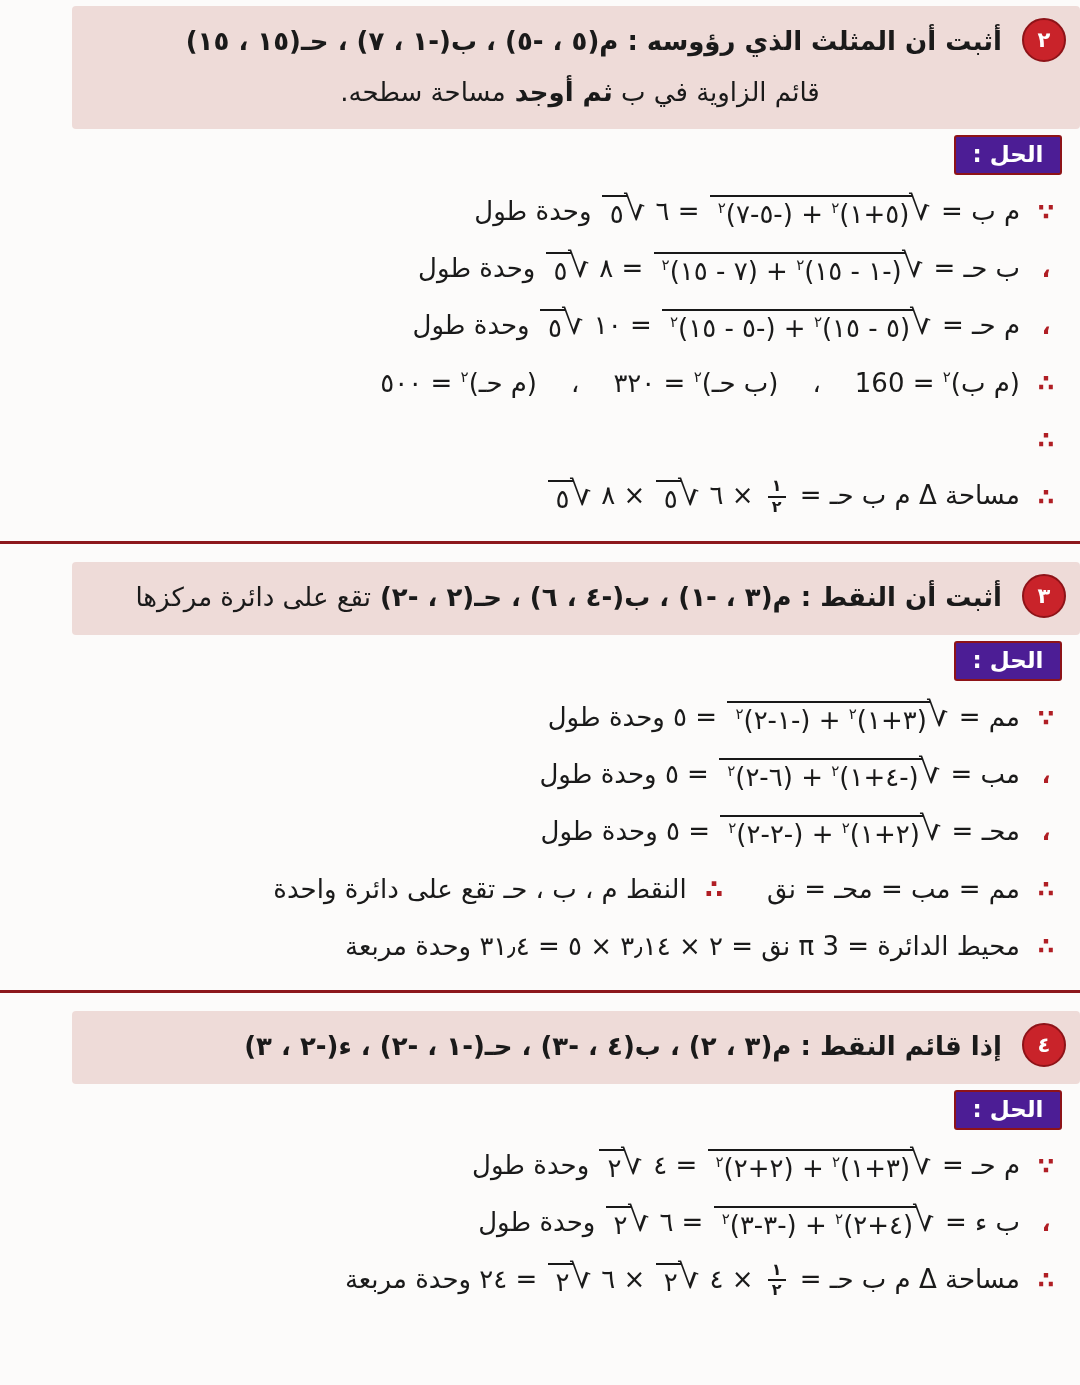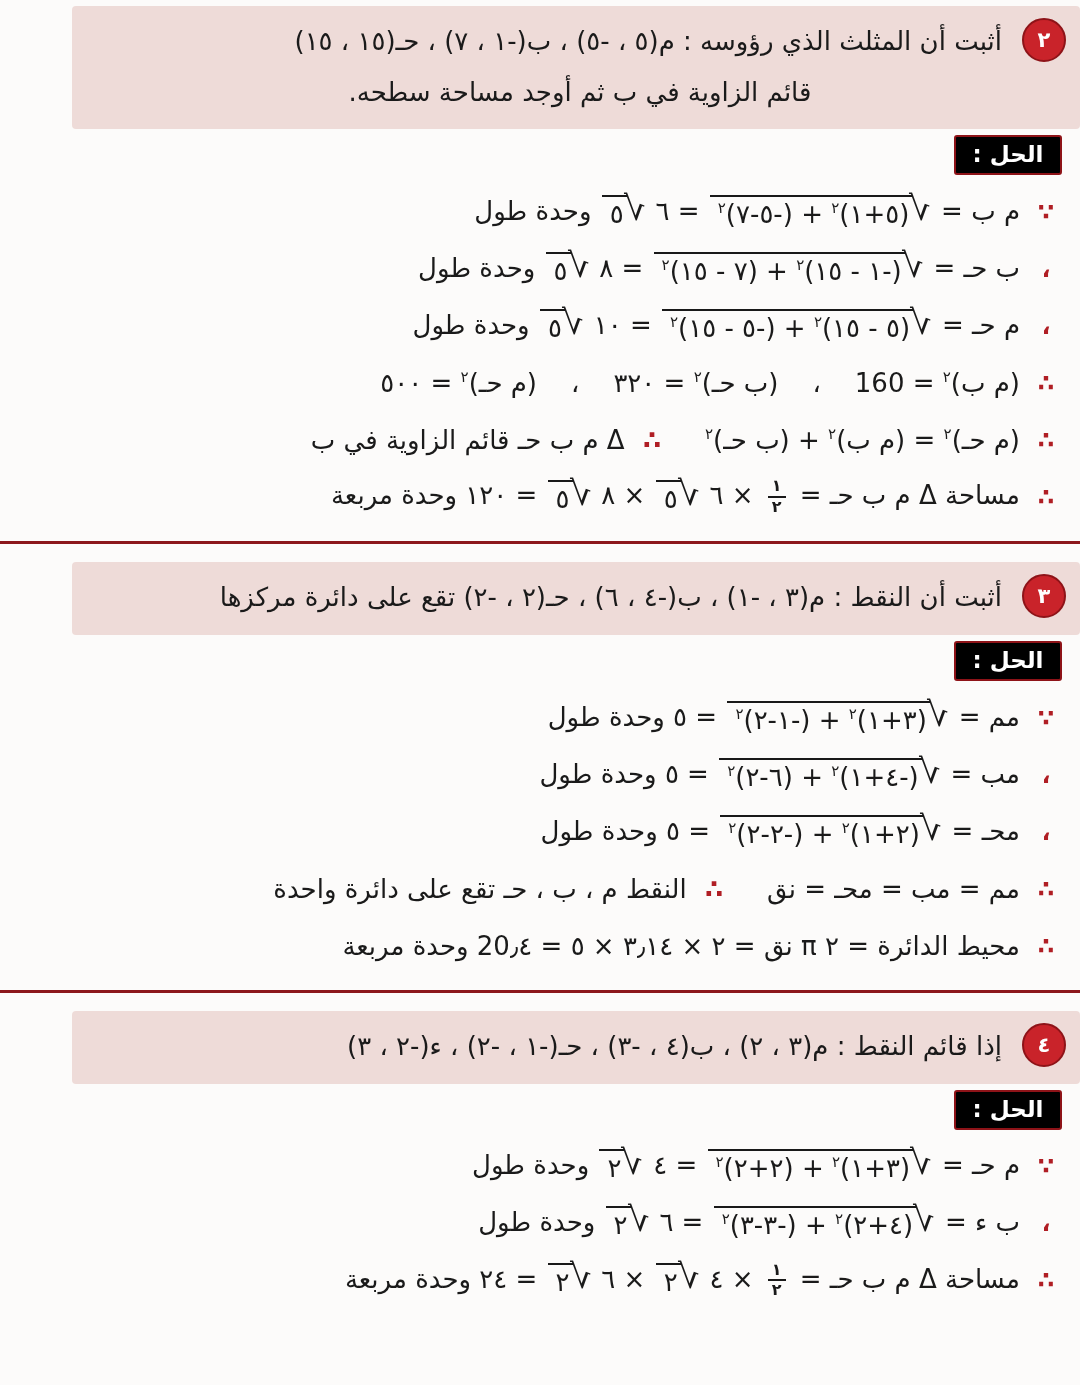--- a/index.html
+++ b/index.html
@@ -12,30 +12,30 @@
   .page{width:1080px;height:1385px;position:relative;padding-top:6px;box-sizing:border-box;}
   section{display:block;}
   
   .phead{
     position:relative;background:#eedbd8;border-radius:4px;
     margin:0 0 4px 72px;padding:10px 78px 12px 26px;
     font-size:26px;line-height:1.95;
   }
   .phead-line{text-align:right;white-space:nowrap;}
   .phead-line + .phead-line{text-align:center;padding-left:60px;}
-  .phead .b{font-weight:normal;}
+  .phead .b{font-weight:bold;}
   .badge{
     position:absolute;top:12px;right:14px;width:40px;height:40px;
     background:#c9232a;border:2px solid #8e1318;border-radius:50%;
     color:#fff;font-weight:bold;font-size:21px;
     display:flex;align-items:center;justify-content:center;
   }
   
   .hal{
-    background:#000000;border:2px solid #8e1318;border-radius:3px;
+    background:#4c1d95;border:2px solid #8e1318;border-radius:3px;
     color:#fff;font-weight:bold;font-size:23px;
     width:104px;text-align:center;padding:4px 0 6px;
     margin:6px 18px 8px auto;
   }
   
   .eq-line{
     display:flex;align-items:center;min-height:57px;
     padding:0 8px 0 30px;
   }
   .mk{width:52px;flex:0 0 52px;text-align:center;color:#b01e24;font-size:23px;font-weight:bold;}
@@ -101,34 +101,33 @@
               <span class="hook">√</span>
               <span class="rad"><span>٥</span></span>
             </span><span> وحدة طول</span></span>
         </div>
         <div class="eq-line">
           <span class="mk">∴</span>
           <span class="eq"><span>(م ب)</span><sup>٢</sup><span> = 160</span><span class="gap"></span><span>،</span><span class="gap"></span><span>(ب حـ)</span><sup>٢</sup><span> = ٣٢٠</span><span class="gap"></span><span>،</span><span class="gap"></span><span>(م حـ)</span><sup>٢</sup><span> = ٥٠٠</span></span>
         </div>
         <div class="eq-line">
           <span class="mk">∴</span>
-          <span class="eq"><span>(م حـ)</span><sup>٢</sup><span> = (م ب)</span><sup>٢</sup><span> + (ب حـ)</span><sup>٢</sup><span class="gap"></span><span class="imk">∴</span><span> Δ م ب حـ  قائم الزاوية في ب</span></span>
         </div>
         <div class="eq-line">
           <span class="mk">∴</span>
           <span class="eq"><span>مساحة Δ م ب حـ = </span><span class="frac">
               <span class="fn">١</span>
               <span class="fd">٢</span>
             </span><span> × ٦ </span><span class="sq">
               <span class="hook">√</span>
               <span class="rad"><span>٥</span></span>
             </span><span> × ٨ </span><span class="sq">
               <span class="hook">√</span>
               <span class="rad"><span>٥</span></span>
-            </span><span> = ١٢٠ وحدة مربعة</span></span>
+            </span></span>
         </div>
       </section>
       <div class="divider"></div>
       <section>
         <div class="phead">
           <span class="badge">٣</span>
           <div class="phead-line"><span class="b">أثبت أن النقط : </span><span class="b">م(٣ ، -١) ، ب(-٤ ، ٦) ، حـ(٢ ، -٢) </span><span>تقع على دائرة مركزها</span></div>
         </div>
         <div class="hal">الحل :</div>
         <div class="eq-line">
@@ -151,21 +150,21 @@
               <span class="hook">√</span>
               <span class="rad"><span>(٢+١)</span><sup>٢</sup><span> + (-٢-٢)</span><sup>٢</sup></span>
             </span><span> = ٥ وحدة طول</span></span>
         </div>
         <div class="eq-line">
           <span class="mk">∴</span>
           <span class="eq"><span>مم = مب = محـ = نق</span><span class="gap"></span><span class="imk">∴</span><span> النقط م ، ب ، حـ  تقع على دائرة واحدة</span></span>
         </div>
         <div class="eq-line">
           <span class="mk">∴</span>
-          <span class="eq"><span>محيط الدائرة = ٢ π نق = ٢ × ٣٫١٤ × ٥ = 20٫٤ وحدة مربعة</span></span>
+          <span class="eq"><span>محيط الدائرة = 3 π نق = ٢ × ٣٫١٤ × ٥ = ٣١٫٤ وحدة مربعة</span></span>
         </div>
       </section>
       <div class="divider"></div>
       <section>
         <div class="phead">
           <span class="badge">٤</span>
           <div class="phead-line"><span class="b">إذا قائم النقط : </span><span class="b">م(٣ ، ٢) ، ب(٤ ، -٣) ، حـ(-١ ، -٢) ، ء(-٢ ، ٣)</span></div>
         </div>
         <div class="hal">الحل :</div>
         <div class="eq-line">

